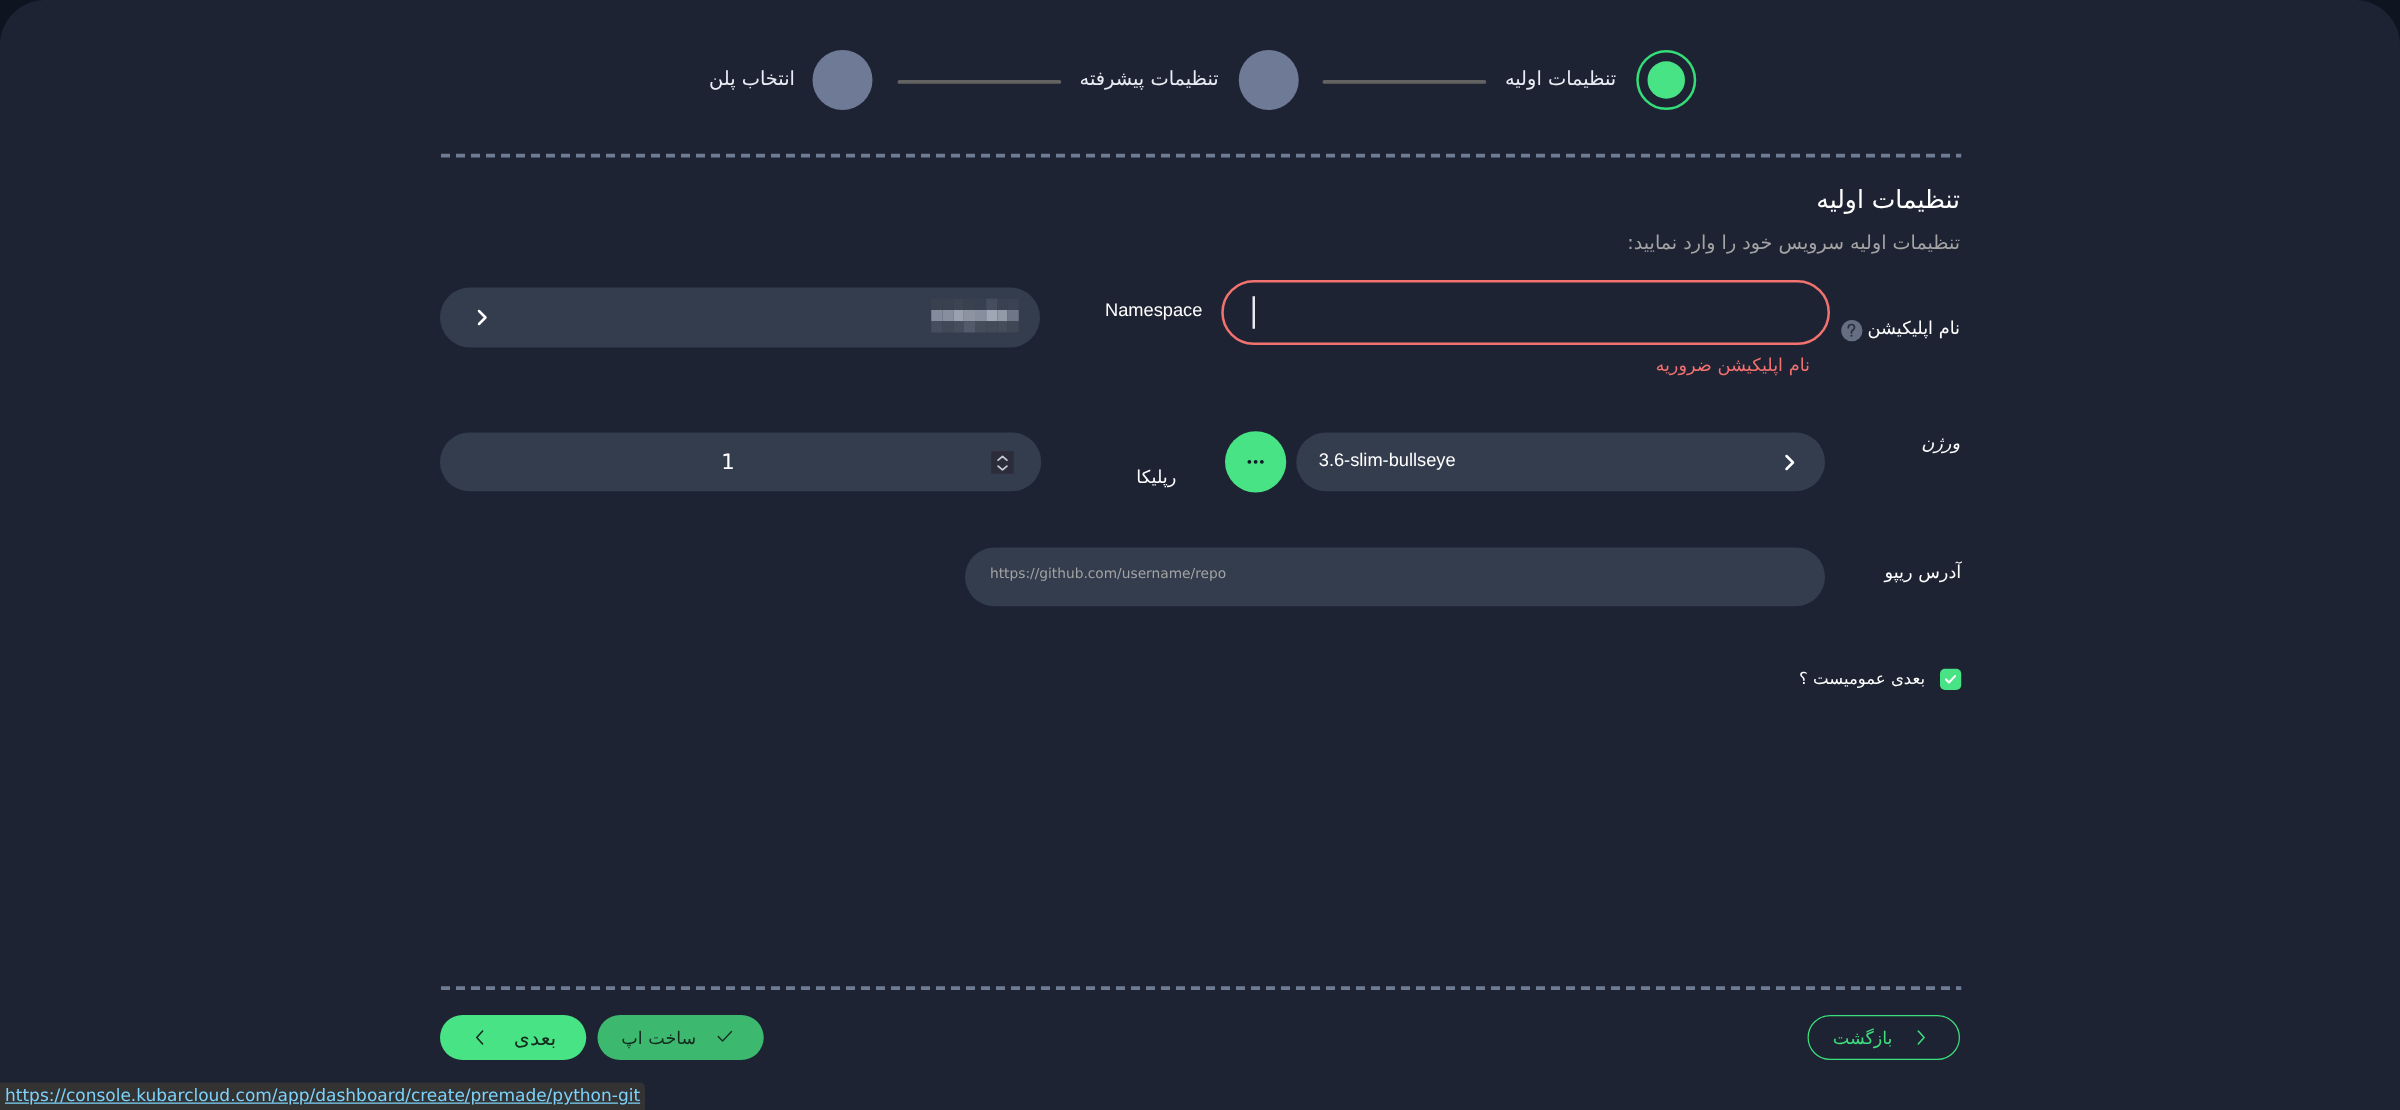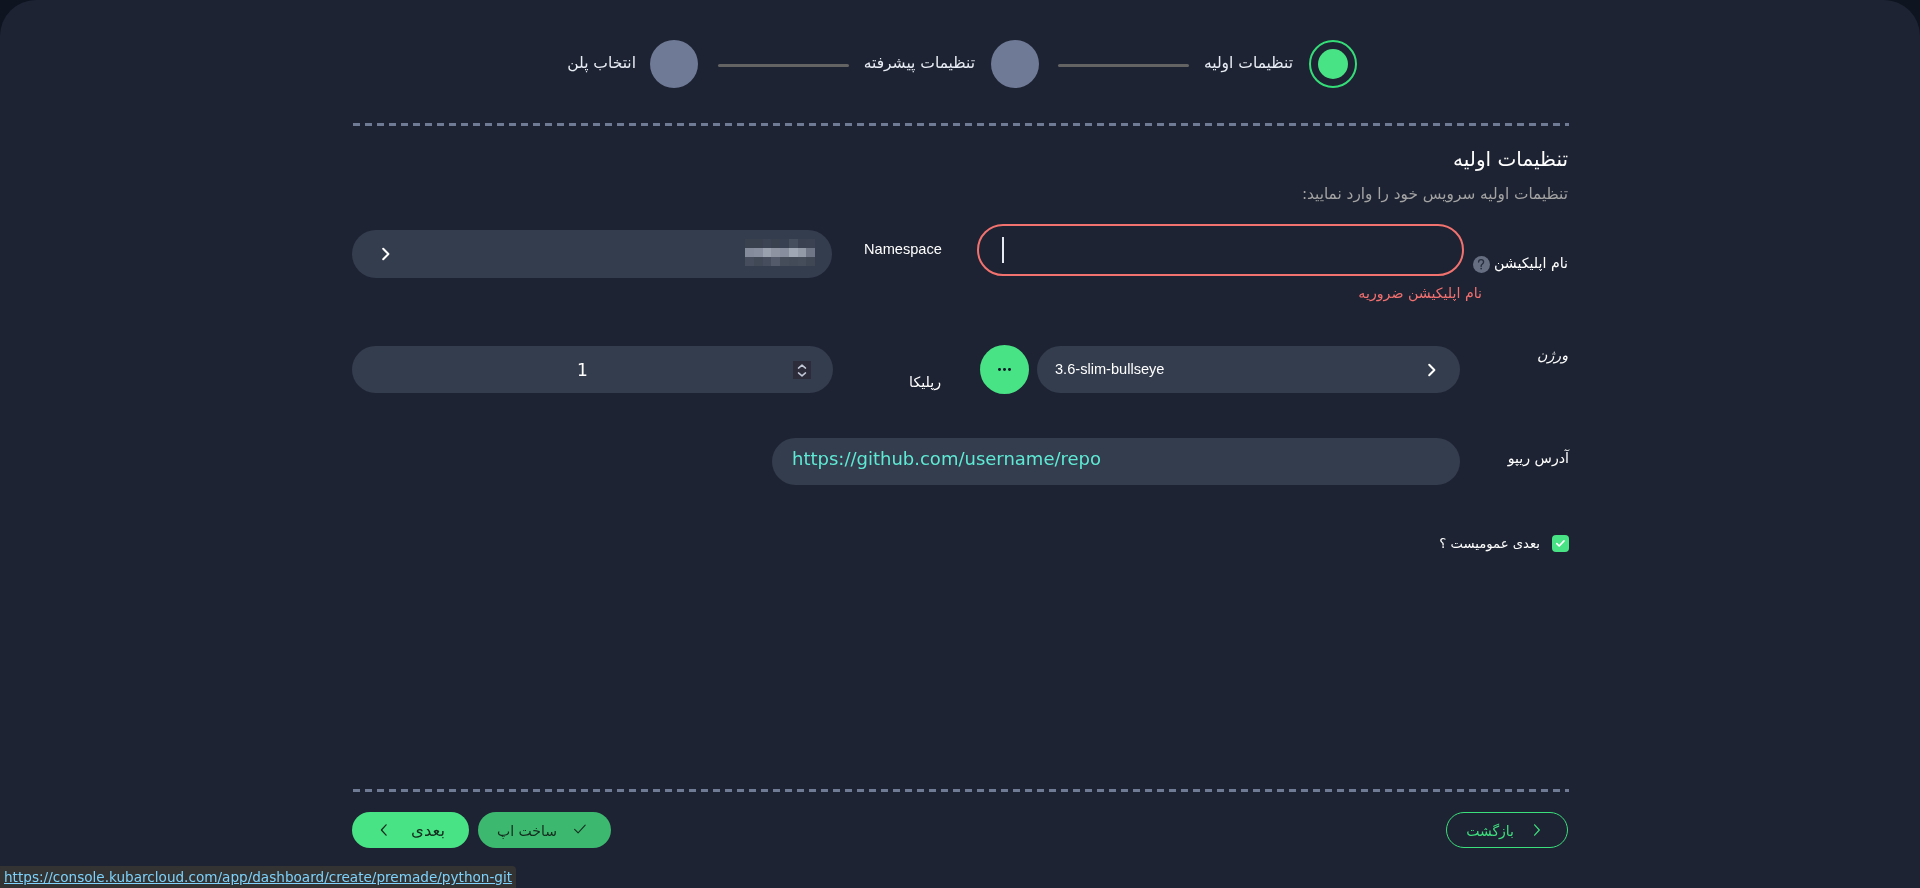--- a/index.html
+++ b/index.html
@@ -58,21 +58,21 @@
   .mosaic { position:absolute; display:grid; }
   .mosaic span { display:block; }
   .greenbtn { position:absolute; border-radius:50%; background:#48e385;
               display:flex; align-items:center; justify-content:center; }
   .dots { display:flex; gap:2.6px; align-items:center; }
   .dots i { display:block; width:2.8px; height:2.8px; border-radius:50%; background:#121a28; }
   .valc { position:absolute; display:flex; align-items:center; justify-content:center;
           font-family:"DejaVu Sans", sans-serif; font-size:17px; color:#ffffff; }
   .spin { position:absolute; background:#2c2c3b; display:flex; flex-direction:column;
           align-items:center; justify-content:center; }
-  .ph { position:absolute; font-size:18px; color:#5eead4; direction:ltr; white-space:nowrap; line-height:18px; }
+  .ph { position:absolute; font-size:11px; color:#a3a3a3; direction:ltr; white-space:nowrap; line-height:18px; }
   .chk { position:absolute; border-radius:4px; background:#48e385;
          display:flex; align-items:center; justify-content:center; }
 
   
   .btn { position:absolute; border-radius:22px; }
   .btxt { position:absolute; white-space:nowrap; direction:rtl; font-size:15.4px; line-height:16px; }
   .bic { position:absolute; display:block; line-height:0; }
 
   
   .statusbar { position:absolute; left:0; bottom:0; height:22px; background:#333333;
@@ -109,21 +109,21 @@
 
   <div class="lbl" style="right:352px; top:254px;">نام اپلیکیشن</div>
   <div class="help" style="left:1473px; top:256px;">
     <svg width="15" height="15" viewBox="0 0 15 15" fill="none">
       <path d="M4.6 5.1 C4.6 3.55 5.75 2.6 7.1 2.6 C8.5 2.6 9.6 3.55 9.6 4.95 C9.6 6.05 8.9 6.6 8.1 7.2 C7.45 7.65 7.15 8.0 7.15 8.9 L7.15 9.4" stroke="#272f3e" stroke-width="1.35" stroke-linecap="round" fill="none"></path>
       <circle cx="7.15" cy="11.6" r="0.85" fill="#272f3e"></circle>
     </svg>
   </div>
   <div class="txtinput" style="left:977px; top:224px; width:487px; height:52px;"></div>
   <div class="caret" style="left:1002px; top:237px; height:26px;"></div>
-  <div class="err" style="right:438px; top:284px;text-align:right;">نام اپلیکیشن ضروریه</div>
+  <div class="err" style="right:472px; top:284px;text-align:right;">نام اپلیکیشن ضروریه</div>
 
   <div class="selbox" style="left:352px; top:230px; width:480px; height:48px;"></div>
   <div style="position:absolute; left:380px; top:245px;">
     <svg width="12" height="18" viewBox="0 0 12 18" fill="none">
         <path d="M3.2 3.8 L8.4 9 L3.2 14.2" stroke="#ffffff" stroke-width="2.0" stroke-linecap="round" stroke-linejoin="round"></path>
       </svg>
   </div>
   <div class="mosaic" style="left:745px; top:239px; width:70px; height:27px;
        grid-template-columns:repeat(8,1fr); grid-template-rows:repeat(3,1fr);">
       <span style="background: rgb(57, 65, 79);"></span>
@@ -144,21 +144,21 @@
       <span style="background: rgb(111, 119, 134);"></span>
       <span style="background: rgb(70, 78, 93);"></span>
       <span style="background: rgb(65, 73, 87);"></span>
       <span style="background: rgb(70, 78, 93);"></span>
       <span style="background: rgb(83, 90, 105);"></span>
       <span style="background: rgb(69, 77, 91);"></span>
       <span style="background: rgb(67, 75, 89);"></span>
       <span style="background: rgb(69, 77, 91);"></span>
       <span style="background: rgb(63, 71, 84);"></span>
     </div>
-  <div class="lbl-ltr" style="left:864px; top:240px;">Namespace</div>
+  <div class="lbl-ltr" style="left:884px; top:240px;">Namespace</div>
 
   <div class="lbl" style="right:352px; top:346px;font-style:italic;">ورژن</div>
   <div class="selbox" style="left:1037px; top:346px; width:423px; height:47px;"></div>
   <div class="lbl-ltr" style="left:1055px; top:360px;">3.6-slim-bullseye</div>
   <div style="position:absolute; left:1426px; top:361px;">
     <svg width="12" height="18" viewBox="0 0 12 18" fill="none">
         <path d="M3.2 3.8 L8.4 9 L3.2 14.2" stroke="#ffffff" stroke-width="2.0" stroke-linecap="round" stroke-linejoin="round"></path>
       </svg>
   </div>
 

